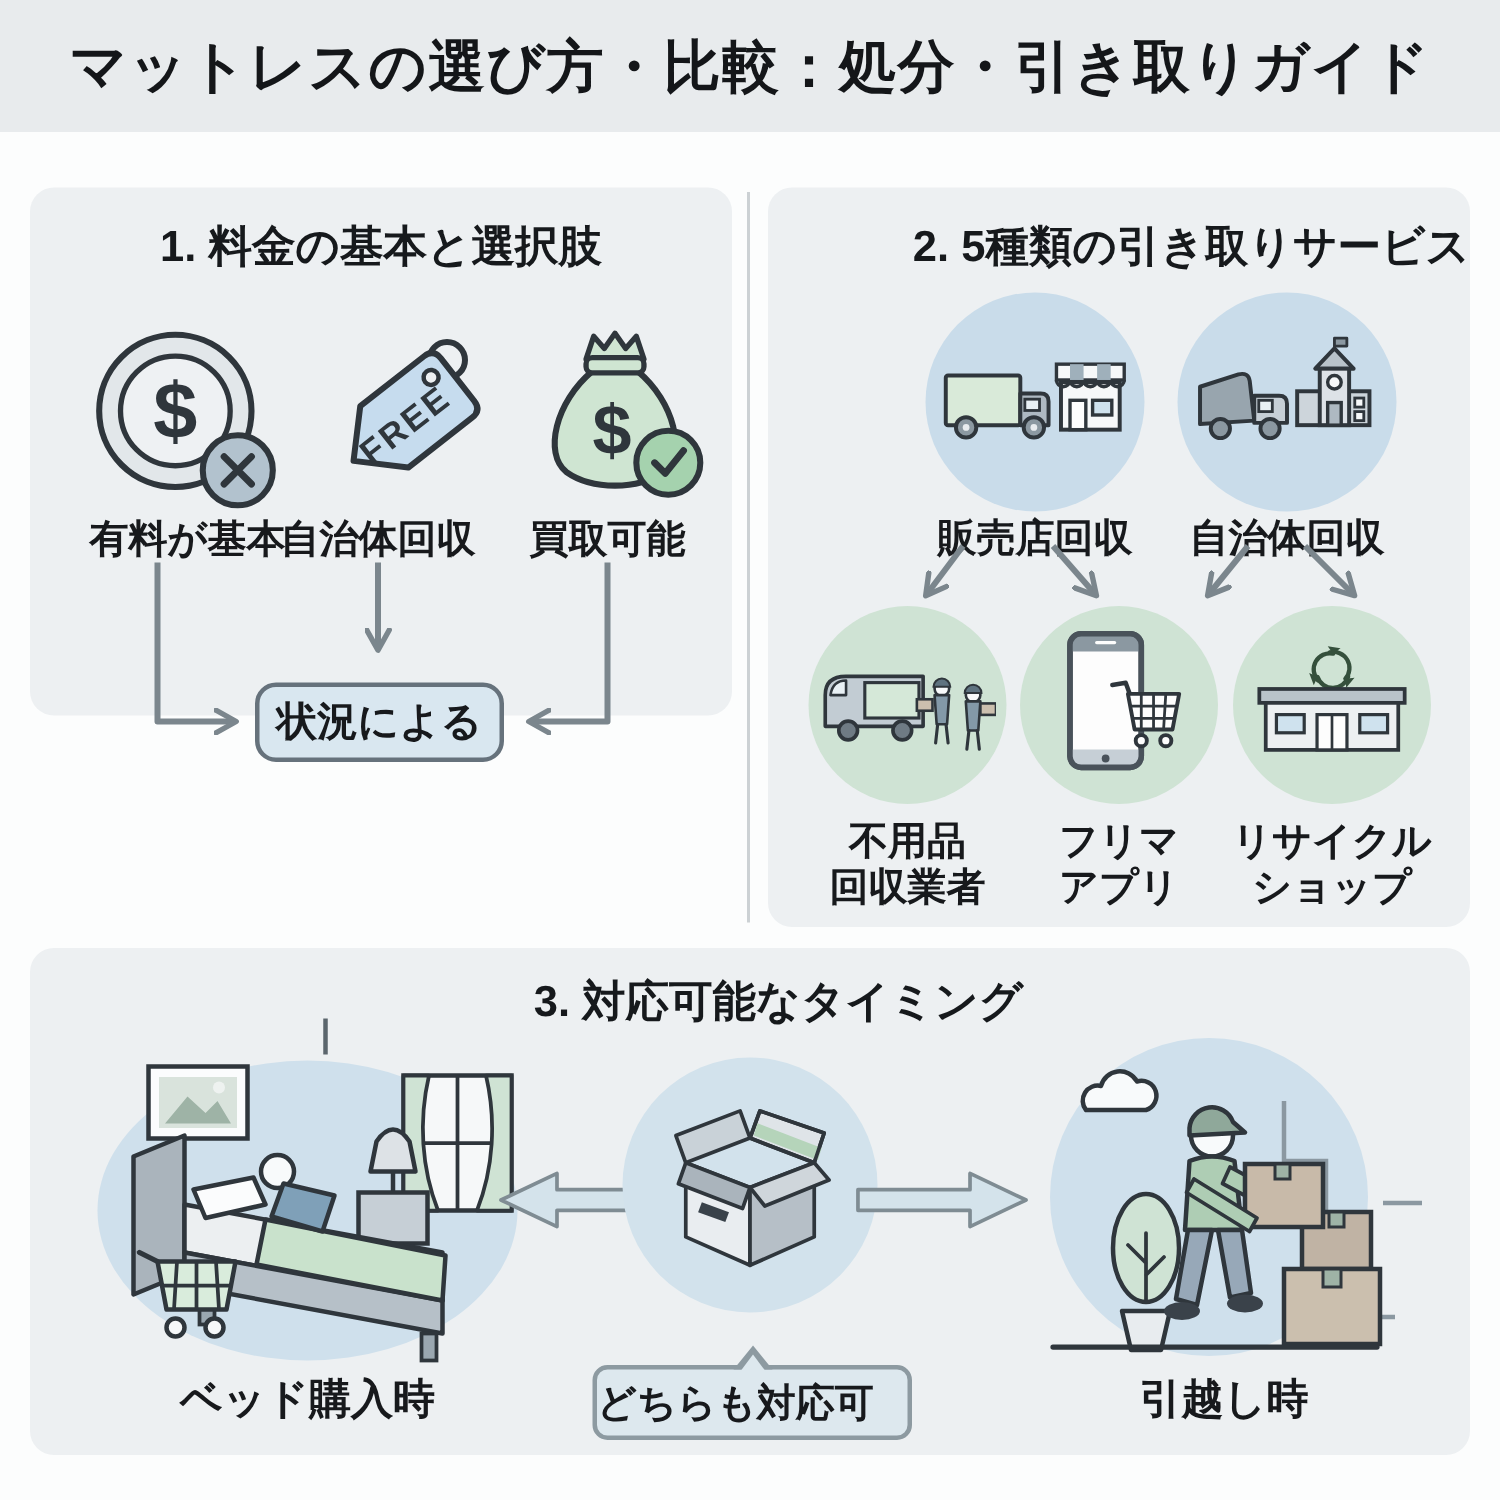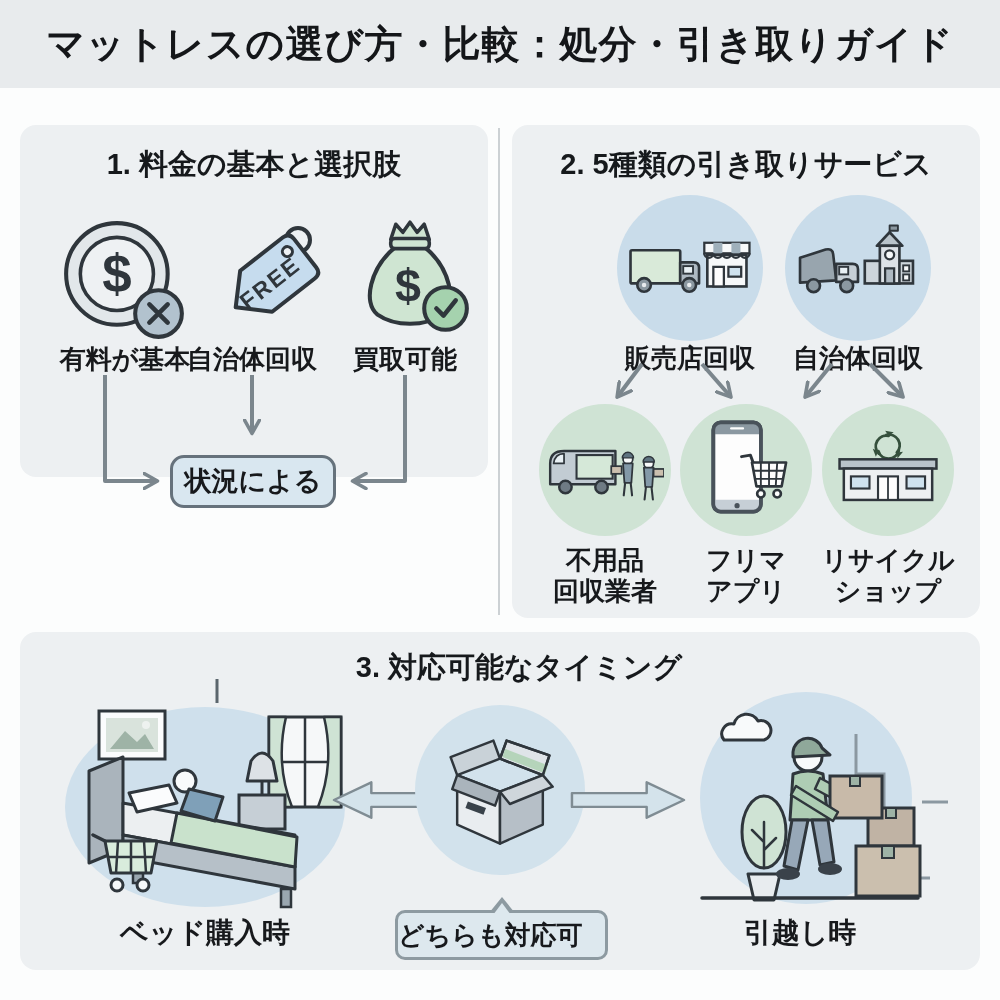--- a/index.html
+++ b/index.html
@@ -117,21 +117,21 @@
     <path d="M 232,5 V 62" fill="none" stroke="#7b868d" stroke-width="4" marker-end="url(#ah)"></path>
     <path d="M 385,5 V 111 H 334" fill="none" stroke="#7b868d" stroke-width="4" stroke-linejoin="round" marker-end="url(#ah)"></path>
   </svg>
 
   <div id="result-box">状況による</div>
 </div>
 
 <div id="divider"></div>
 
 <div id="panel-right" class="panel">
-  <div class="h2" style="top:20px;">2. 5種類の引き取りサービス</div>
+  <div class="h2" style="top:20px;text-align:right;">2. 5種類の引き取りサービス</div>
 
   <div class="circle blue-c" style="left:105px;top:70px;width:146px;height:146px;">
     <svg width="128" height="88" viewBox="0 0 170 115">
       <rect x="6" y="34" width="66" height="44" rx="2" fill="#d9ead9" stroke="#2f363c" stroke-width="3.5"></rect>
       <path d="M 72,50 H 90 Q 97,50 97,57 V 78 H 72 Z" fill="#aeb9c2" stroke="#2f363c" stroke-width="3.5" stroke-linejoin="round"></path>
       <rect x="76" y="55" width="13" height="10" fill="#e8f0f4" stroke="#2f363c" stroke-width="2.5"></rect>
       <circle cx="24" cy="80" r="9" fill="#8b98a1" stroke="#2f363c" stroke-width="3.5"></circle>
       <circle cx="24" cy="80" r="3" fill="#e8ecef"></circle>
       <circle cx="84" cy="80" r="9" fill="#8b98a1" stroke="#2f363c" stroke-width="3.5"></circle>
       <circle cx="84" cy="80" r="3" fill="#e8ecef"></circle>
@@ -346,14 +346,14 @@
       <ellipse cx="128" cy="192" rx="12" ry="6" fill="#3a424a"></ellipse>
       <ellipse cx="170" cy="187" rx="12" ry="6" fill="#3a424a"></ellipse>
     </g>
     <line x1="42" y1="216" x2="258" y2="216" stroke="#2f363c" stroke-width="3.5" stroke-linecap="round"></line>
   </svg>
 
   <div class="lbl" style="left:85px;top:282px;width:200px;font-size:28px;">ベッド購入時</div>
   <div id="bubble">
     <span>どちらも対応可</span>
   </div>
-  <div class="lbl" style="left:680px;top:282px;width:200px;font-size:28px;">引越し時</div>
+  <div class="lbl" style="left:696px;top:282px;width:200px;font-size:28px;">引越し時</div>
 </div>
 
 </body></html>

